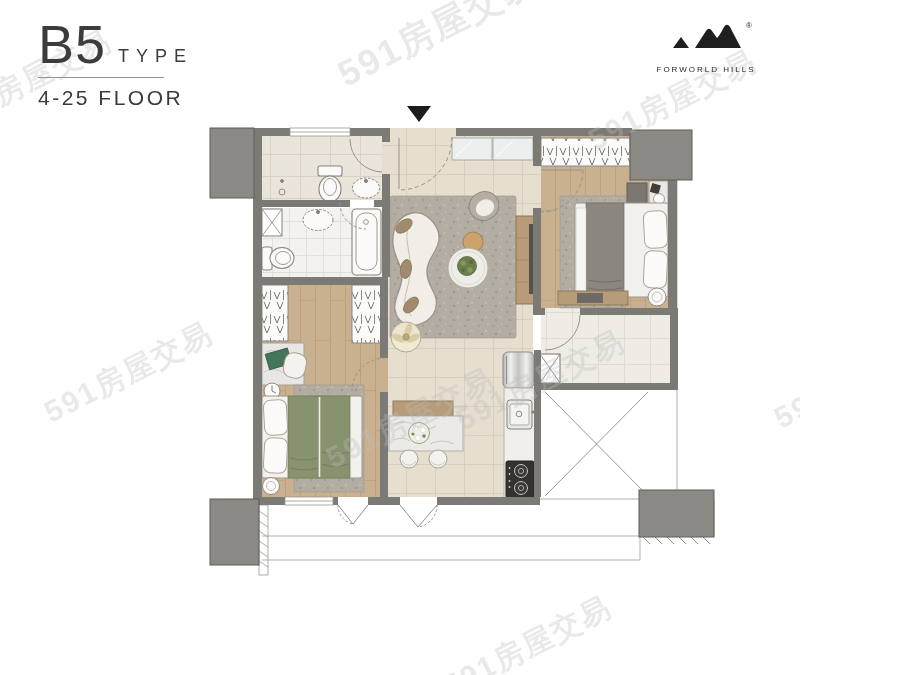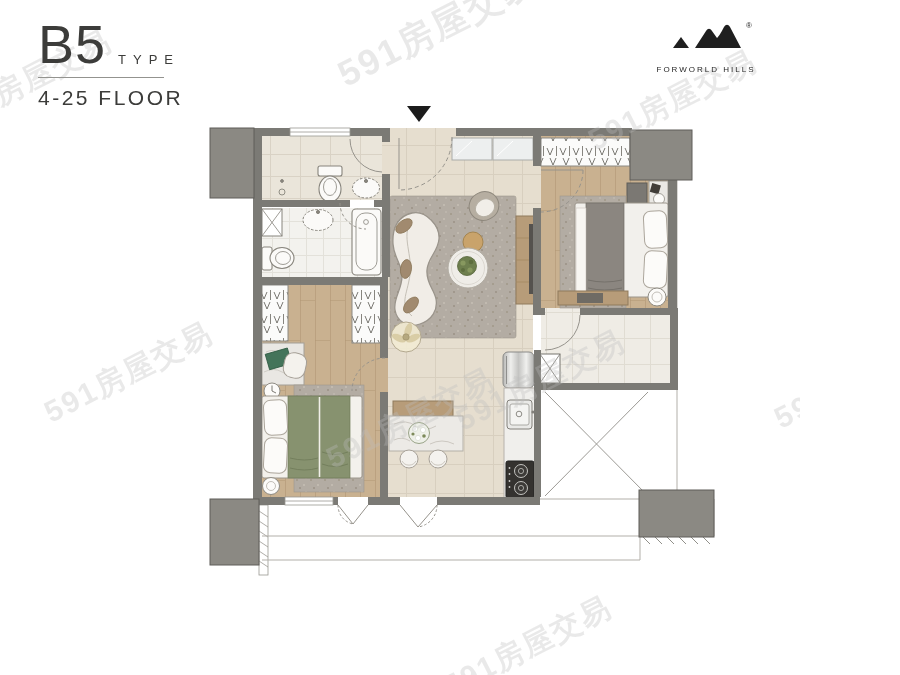--- a/index.html
+++ b/index.html
@@ -2,21 +2,21 @@
 <html style="--c-wall: #7b7a75; --c-block: #8b8983; --c-wood: #c9b190; --c-wood_dark: #b79c79; --c-tile: #e6decf; --c-tile_line: #d8cfbf; --c-bath_tile: #eae5da; --c-white_tile: #f3f2ee; --c-util_tile: #efece5; --c-rug: #b3aca3; --c-bed_green: #87926f; --c-bed_gray: #8b8680; --c-marble: #eceae6; --c-arc: #96938c; --c-ink: #1c1c1c; --c-watermark: #bdbdbd;"><head>
 <meta charset="utf-8">
 <style>
   html,body{margin:0;padding:0;background:#fff;}
   .stage{position:relative;width:800px;height:675px;background:#fff;overflow:hidden;
          font-family:"Liberation Sans", sans-serif;}
   
   .title-block{position:absolute;left:38px;top:20px;z-index:7;color:#3a3a38;}
   .title-row{display:flex;align-items:flex-end;}
   .code{font-size:54px;line-height:0.92;font-weight:400;letter-spacing:1px;color:#3c3c3a;}
-  .type{font-size:13px;letter-spacing:7px;margin-left:12px;margin-bottom:3px;color:#3c3c3a;}
+  .type{font-size:18px;letter-spacing:7px;margin-left:12px;margin-bottom:3px;color:#3c3c3a;}
   .divider{width:126px;height:1px;background:#93938f;margin:7px 0 8px 0;}
   .floor{font-size:21px;letter-spacing:2.5px;color:#3c3c3a;}
   
   .logo{position:absolute;right:34px;top:18px;z-index:7;width:120px;text-align:center;}
   .logo-name{font-size:8px;letter-spacing:2px;color:#262626;margin-top:9px;white-space:nowrap;}
   
   .wm{position:absolute;z-index:6;font-weight:bold;font-size:30px;letter-spacing:2px;
       color:var(--c-watermark,#bdbdbd);opacity:.32;transform:rotate(-27deg);
       transform-origin:left bottom;white-space:nowrap;pointer-events:none;}
   .wm.big{font-size:36px;}

